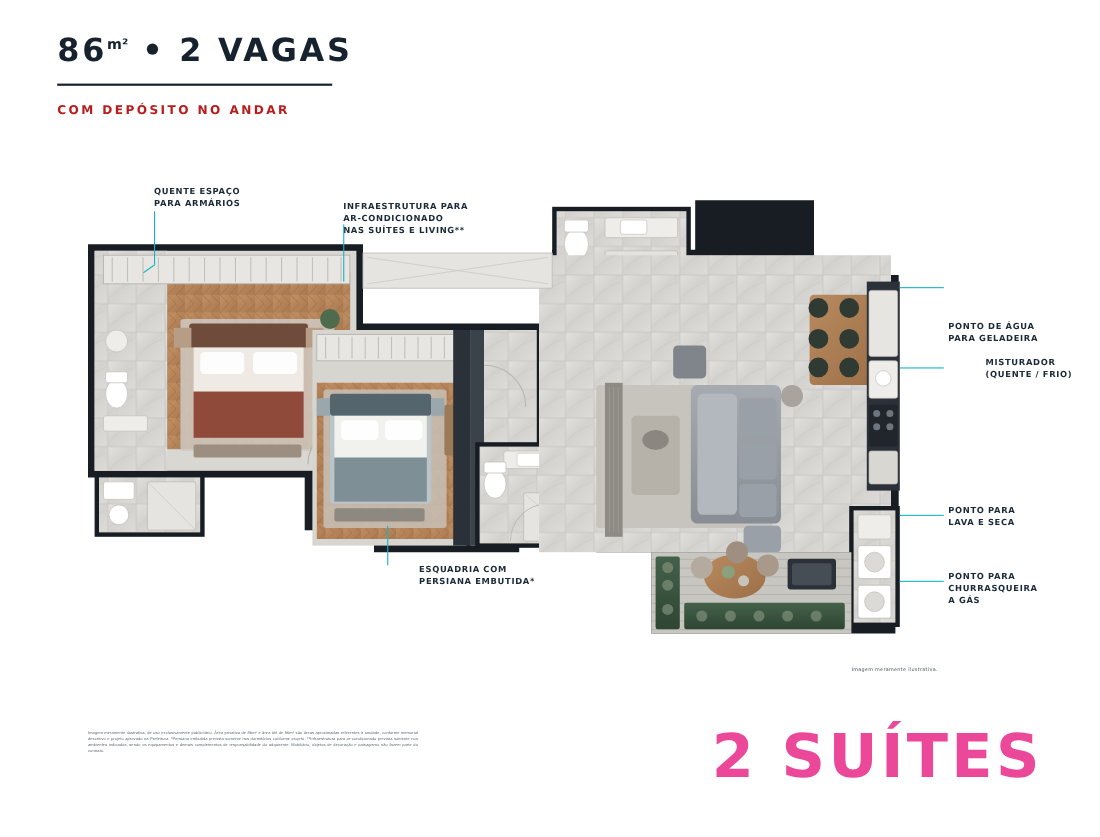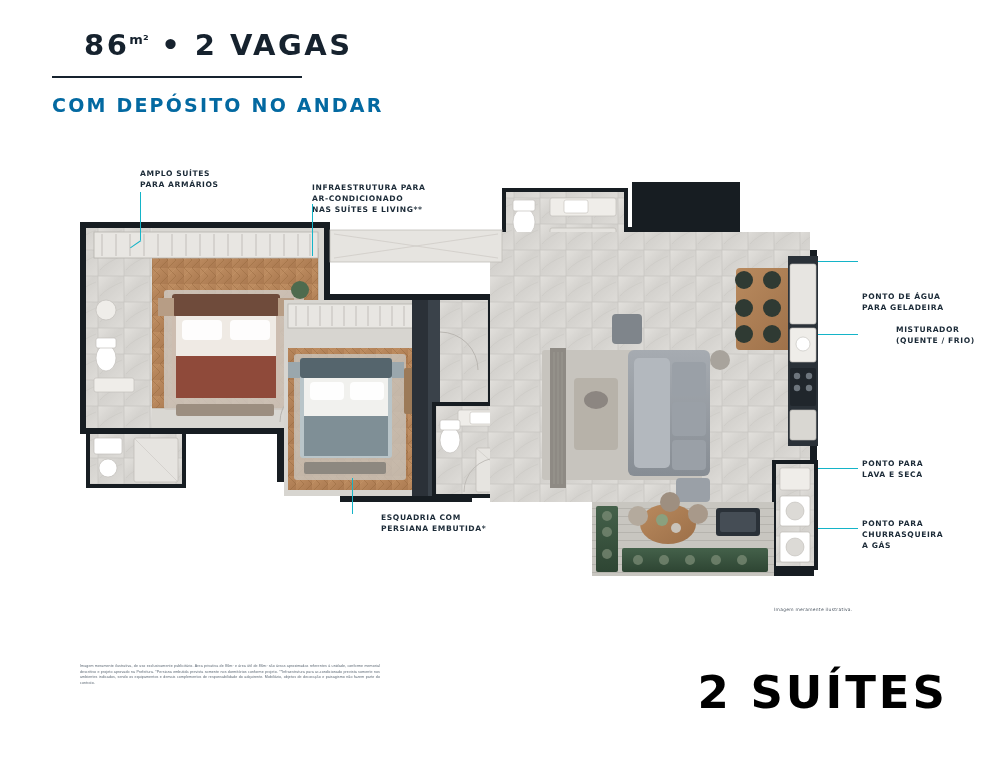--- a/index.html
+++ b/index.html
@@ -20,21 +20,20 @@
   #header {
     position: absolute;
     left: 52px;
     top: 28px;
     width: 420px;
   }
   #title-line {
     display: flex;
     align-items: baseline;
     gap: 0;
-    margin-left: 32px;
   }
   #main-title {
     font-family: "DejaVu Sans", sans-serif;
     font-weight: bold;
     font-size: 29px;
     letter-spacing: 2.5px;
     color: #16222e;
     white-space: nowrap;
   }
   #main-title sup {
@@ -48,23 +47,23 @@
     width: 250px;
     height: 2px;
     background: #16222e;
   }
   #subtitle {
     position: absolute;
     left: 0;
     top: 66px;
     font-family: "DejaVu Sans", sans-serif;
     font-weight: bold;
-    font-size: 19px;
+    font-size: 11px;
     letter-spacing: 2.2px;
-    color: #0369a1;
+    color: #b91c1c;
     white-space: nowrap;
   }
 
   
   .callout {
     position: absolute;
     font-family: "DejaVu Sans", sans-serif;
     font-size: 7.6px;
     font-weight: bold;
     letter-spacing: 0.6px;
@@ -116,23 +115,23 @@
     letter-spacing: 0.1px;
   }
 
   
   #footer-title {
     position: absolute;
     right: 52px;
     bottom: 42px;
     font-family: "DejaVu Sans", sans-serif;
     font-weight: bold;
-    font-size: 45px;
+    font-size: 55px;
     letter-spacing: 3px;
-    color: #000000;
+    color: #ec4899;
     white-space: nowrap;
   }
 </style>
 </head>
 <body>
 
 <div id="header">
   <div id="title-line">
     <span id="main-title"><span>86</span><sup>m²</sup><span> • </span><span>2 VAGAS</span></span>
   </div>
@@ -416,21 +415,21 @@
 
   <g>
     <rect x="258" y="58" width="172" height="32" fill="#e6e4e0" stroke="#c1beb9" stroke-width="0.8"></rect>
     <path d="M262 62 L426 86 M262 86 L426 62" stroke="#cfccc7" stroke-width="0.8"></path>
   </g>
 
   <rect x="8" y="50" width="737" height="354" fill="none"></rect>
 </svg>
 </div>
 
-<div class="callout" style="left:140px; top:168px; width:160px;">AMPLO SUÍTES
+<div class="callout" style="left:140px; top:168px; width:160px;">QUENTE ESPAÇO
 PARA ARMÁRIOS</div>
 <div class="leader h" style="left:140px; top:190px; width:0;"></div>
 <div class="leader v" style="left:140px; top:192px; height:48px;"></div>
 <div class="leader h" style="left:128px; top:240px; width:13px; transform:rotate(-35deg); transform-origin:right center;"></div>
 
 <div class="callout" style="left:312px; top:182px; width:180px;">INFRAESTRUTURA PARA
 AR-CONDICIONADO
 NAS SUÍTES E LIVING**</div>
 <div class="leader v" style="left:312px; top:204px; height:52px;"></div>
 

